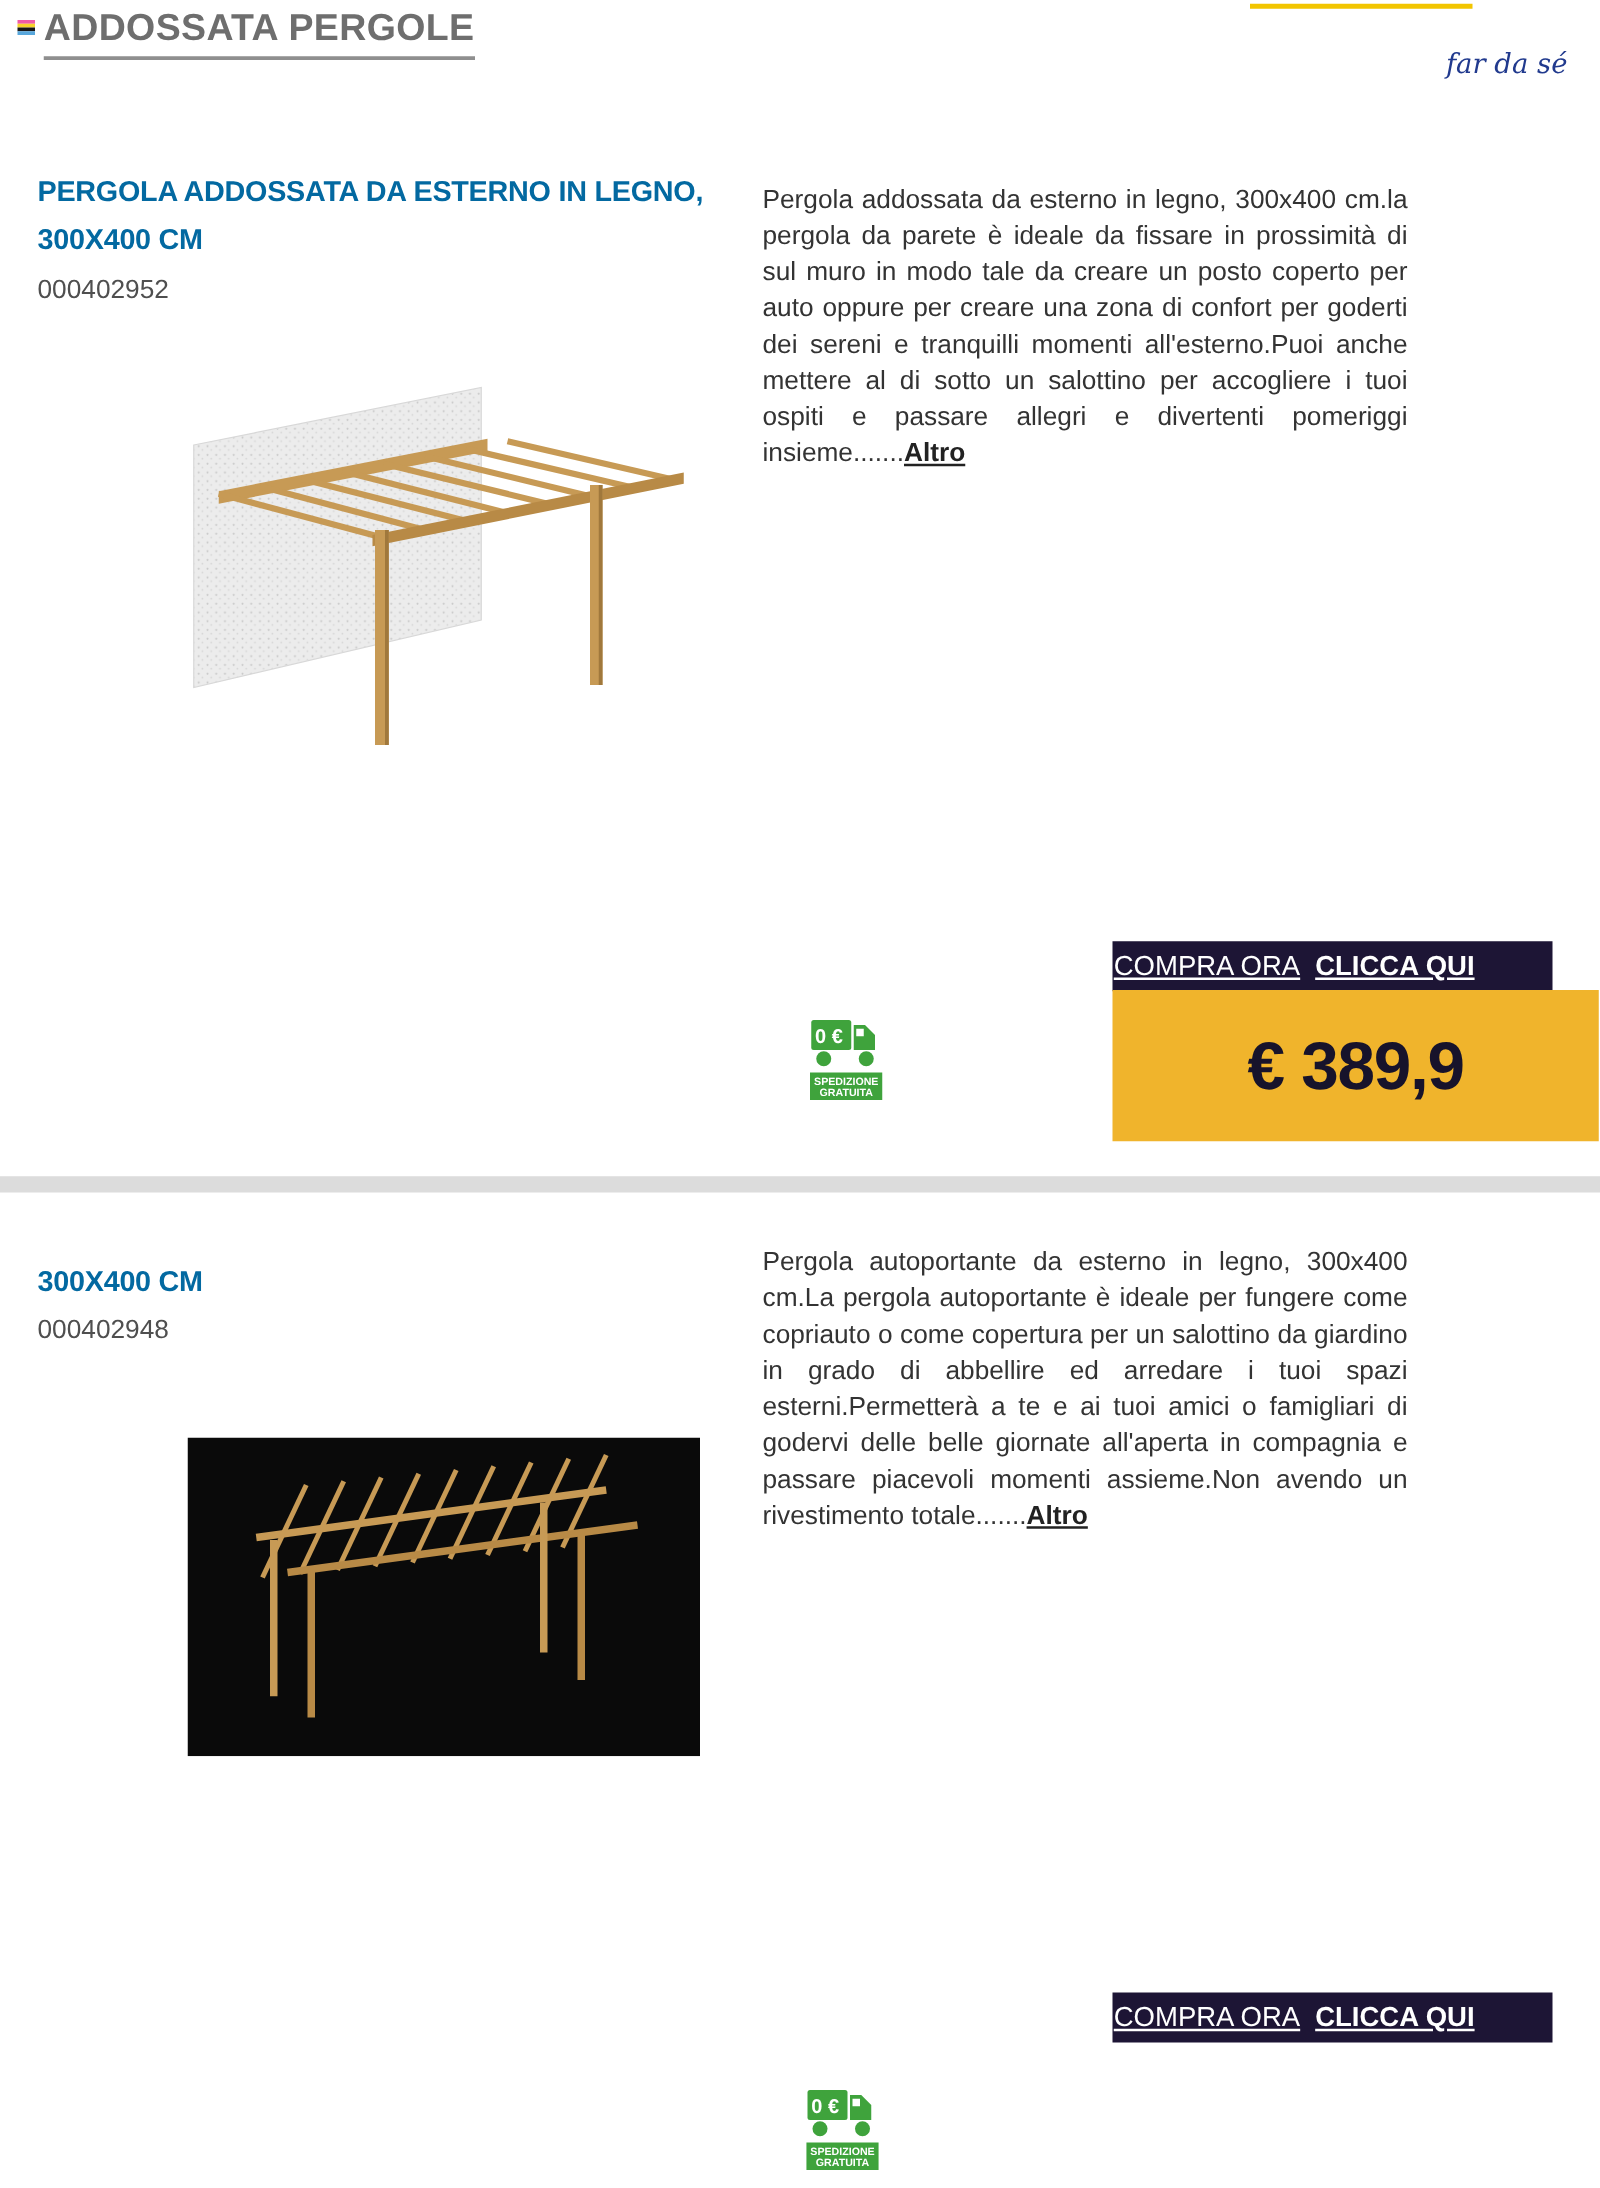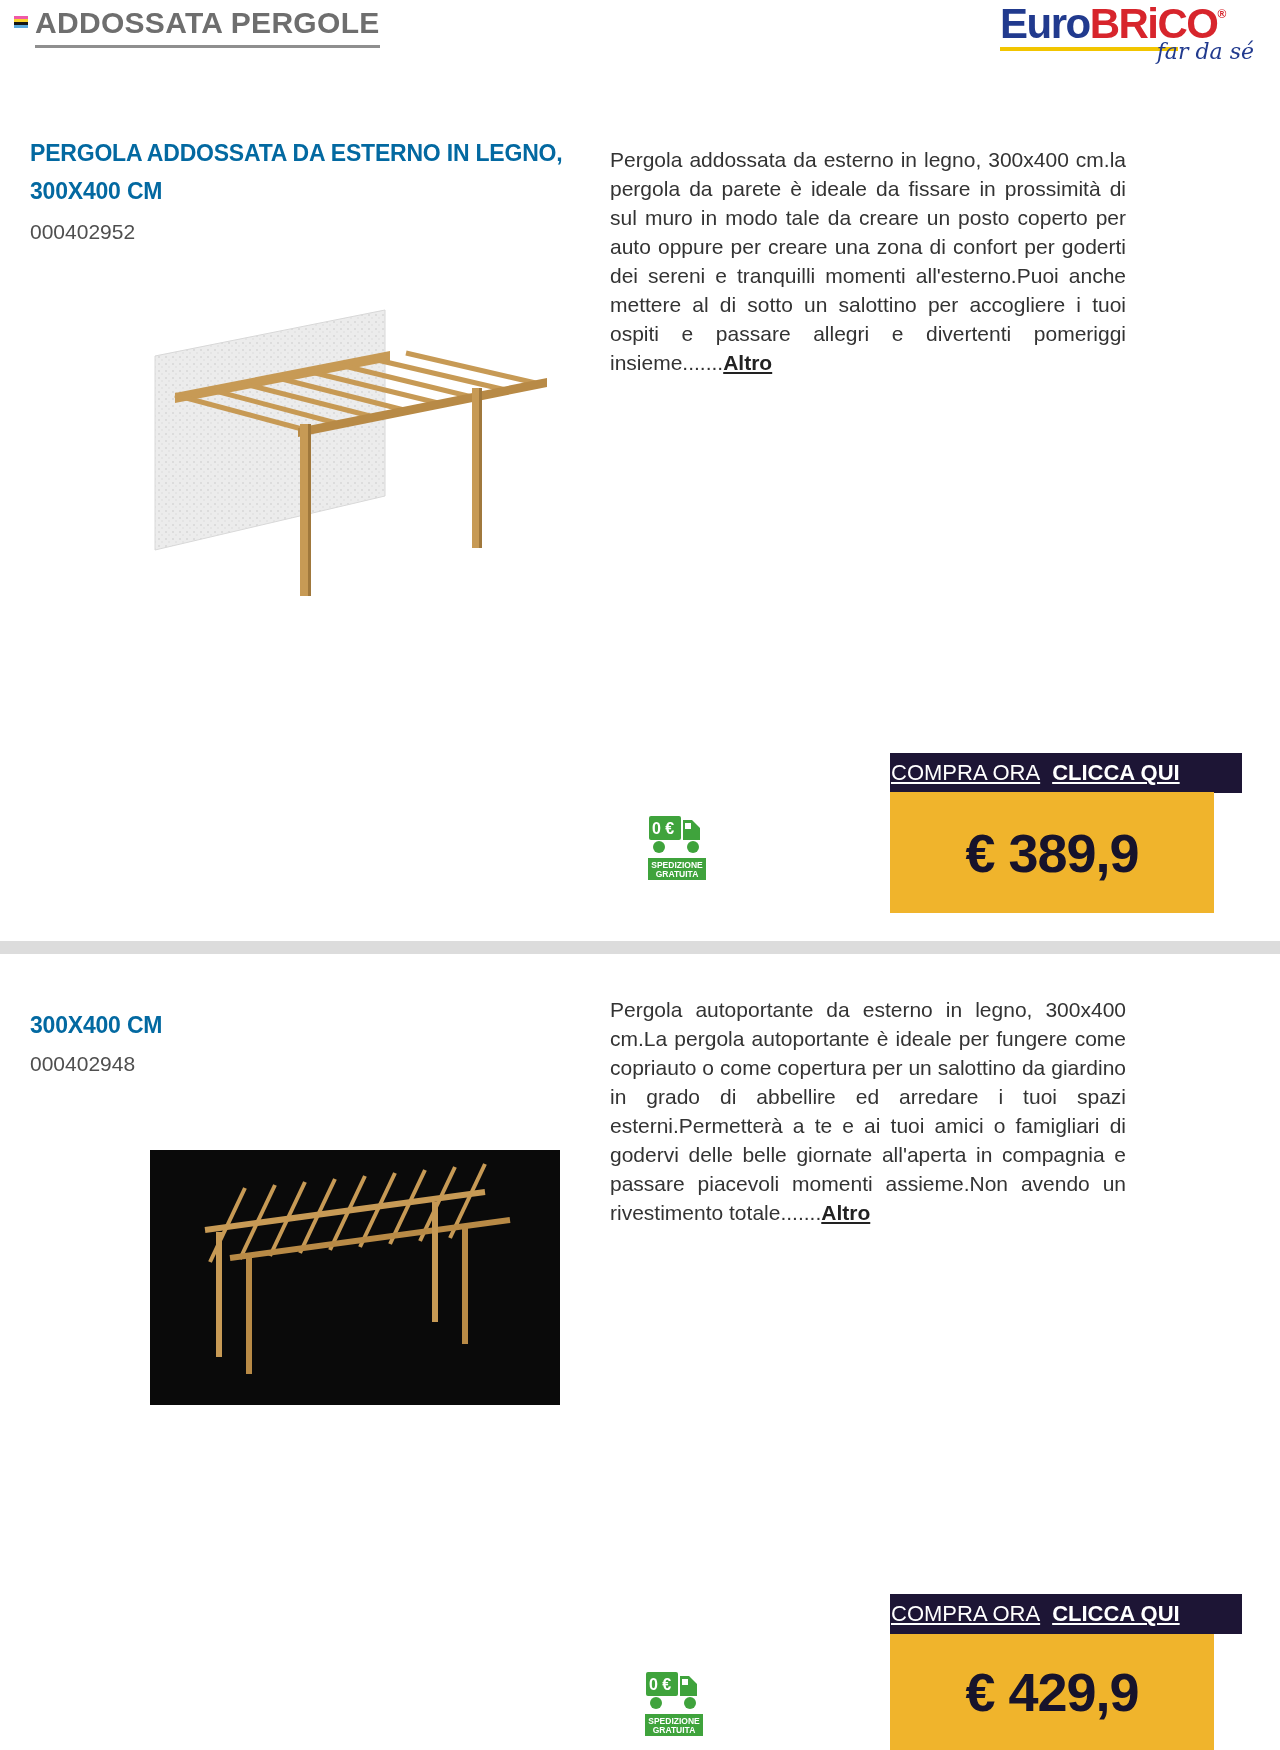--- a/index.html
+++ b/index.html
@@ -28,21 +28,21 @@
   .pdesc{position:absolute;left:610px;width:516px;font-size:21px;line-height:29px;
          color:#333;text-align:justify;}
   .altro{font-weight:bold;text-decoration:underline;color:#222;cursor:pointer;}
 
   
   .buybar{position:absolute;left:890px;width:352px;height:40px;background:var(--navy);
           color:#fff;font-size:22px;display:flex;align-items:center;padding-left:1px;
           box-sizing:border-box;white-space:nowrap;cursor:pointer;}
   .buy-reg{text-decoration:underline;font-weight:normal;}
   .buy-bold{text-decoration:underline;font-weight:bold;margin-left:12px;}
-  .pricebox{position:absolute;left:890px;width:324px;background:var(--yellow);
+  .pricebox{position:absolute;left:890px;width:389px;background:var(--yellow);
             display:flex;align-items:center;justify-content:center;}
   #pricebox1{top:792px;height:121px;}
   #pricebox2{top:1634px;height:116px;}
   #buybar1{top:753px;}
   #buybar2{top:1594px;}
   .price{font-size:54px;font-weight:bold;color:#17132b;letter-spacing:-1px;}
 
   
   .badge{position:absolute;width:58px;height:76px;}
   #badge1{left:648px;top:806px;}
@@ -66,21 +66,20 @@
 
   <div class="miniflag">
     <div style="background:#ef5aa7"></div>
     <div style="background:#f6d32b"></div>
     <div style="background:#161616"></div>
     <div style="background:#58a7dc"></div>
   </div>
   <h1 class="pagetitle">ADDOSSATA PERGOLE</h1>
 
   <div class="brand">
-    <div class="wordmark"><span class="wm-euro">Euro</span><span class="wm-brico">BRiCO</span><span class="wm-reg">®</span></div>
     <div class="goldline"></div>
     <div class="tagline">far da sé</div>
   </div>
 
   <div class="ptitle" id="t1a">PERGOLA ADDOSSATA DA ESTERNO IN LEGNO,</div>
   <div class="ptitle" id="t1b">300X400 CM</div>
   <div class="pcode" id="c1">000402952</div>
 
   <svg class="pimg" id="pimg1" width="400" height="318" viewBox="0 0 400 318" xmlns="http://www.w3.org/2000/svg">
     <defs>
@@ -152,23 +151,20 @@
     <rect x="282" y="52" width="6" height="120" fill="#c79a55"></rect>
     <rect x="312" y="76" width="6" height="118" fill="#b88a46"></rect>
   </svg>
 
   <div class="pdesc" id="d2"><span>Pergola autoportante da esterno in legno, 300x400 cm.La pergola autoportante è ideale per fungere come copriauto o come copertura per un salottino da giardino in grado di abbellire ed arredare i tuoi spazi esterni.Permetterà a te e ai tuoi amici o famigliari di godervi delle belle giornate all'aperta in compagnia e passare piacevoli momenti assieme.Non avendo un rivestimento totale.......</span><span class="altro">Altro</span></div>
 
   <div class="buybar" id="buybar2">
     <span class="buy-reg">COMPRA ORA</span>
     <span class="buy-bold">CLICCA QUI</span>
   </div>
-  <div class="pricebox" id="pricebox2">
-    <span class="price">€ 429,9</span>
-  </div>
 
   <svg class="badge" id="badge2" width="58" height="76" viewBox="0 0 58 76" xmlns="http://www.w3.org/2000/svg">
     <rect x="1" y="10" width="32" height="24" rx="2" fill="#3fa33c"></rect>
     <text x="4" y="28" font-family="Liberation Sans,sans-serif" font-size="16" font-weight="bold" fill="#ffffff">0 €</text>
     <path d="M35 14 h9 l8 8 v12 h-17 z" fill="#3fa33c"></path>
     <rect x="37" y="17" width="6" height="6" fill="#ffffff"></rect>
     <circle cx="11" cy="41" r="6" fill="#3fa33c"></circle>
     <circle cx="45" cy="41" r="6" fill="#3fa33c"></circle>
     <rect x="0" y="52" width="58" height="22" fill="#3fa33c"></rect>
     <text x="29" y="62" text-anchor="middle" font-family="Liberation Sans,sans-serif" font-size="8.5" font-weight="bold" fill="#ffffff">SPEDIZIONE</text>

